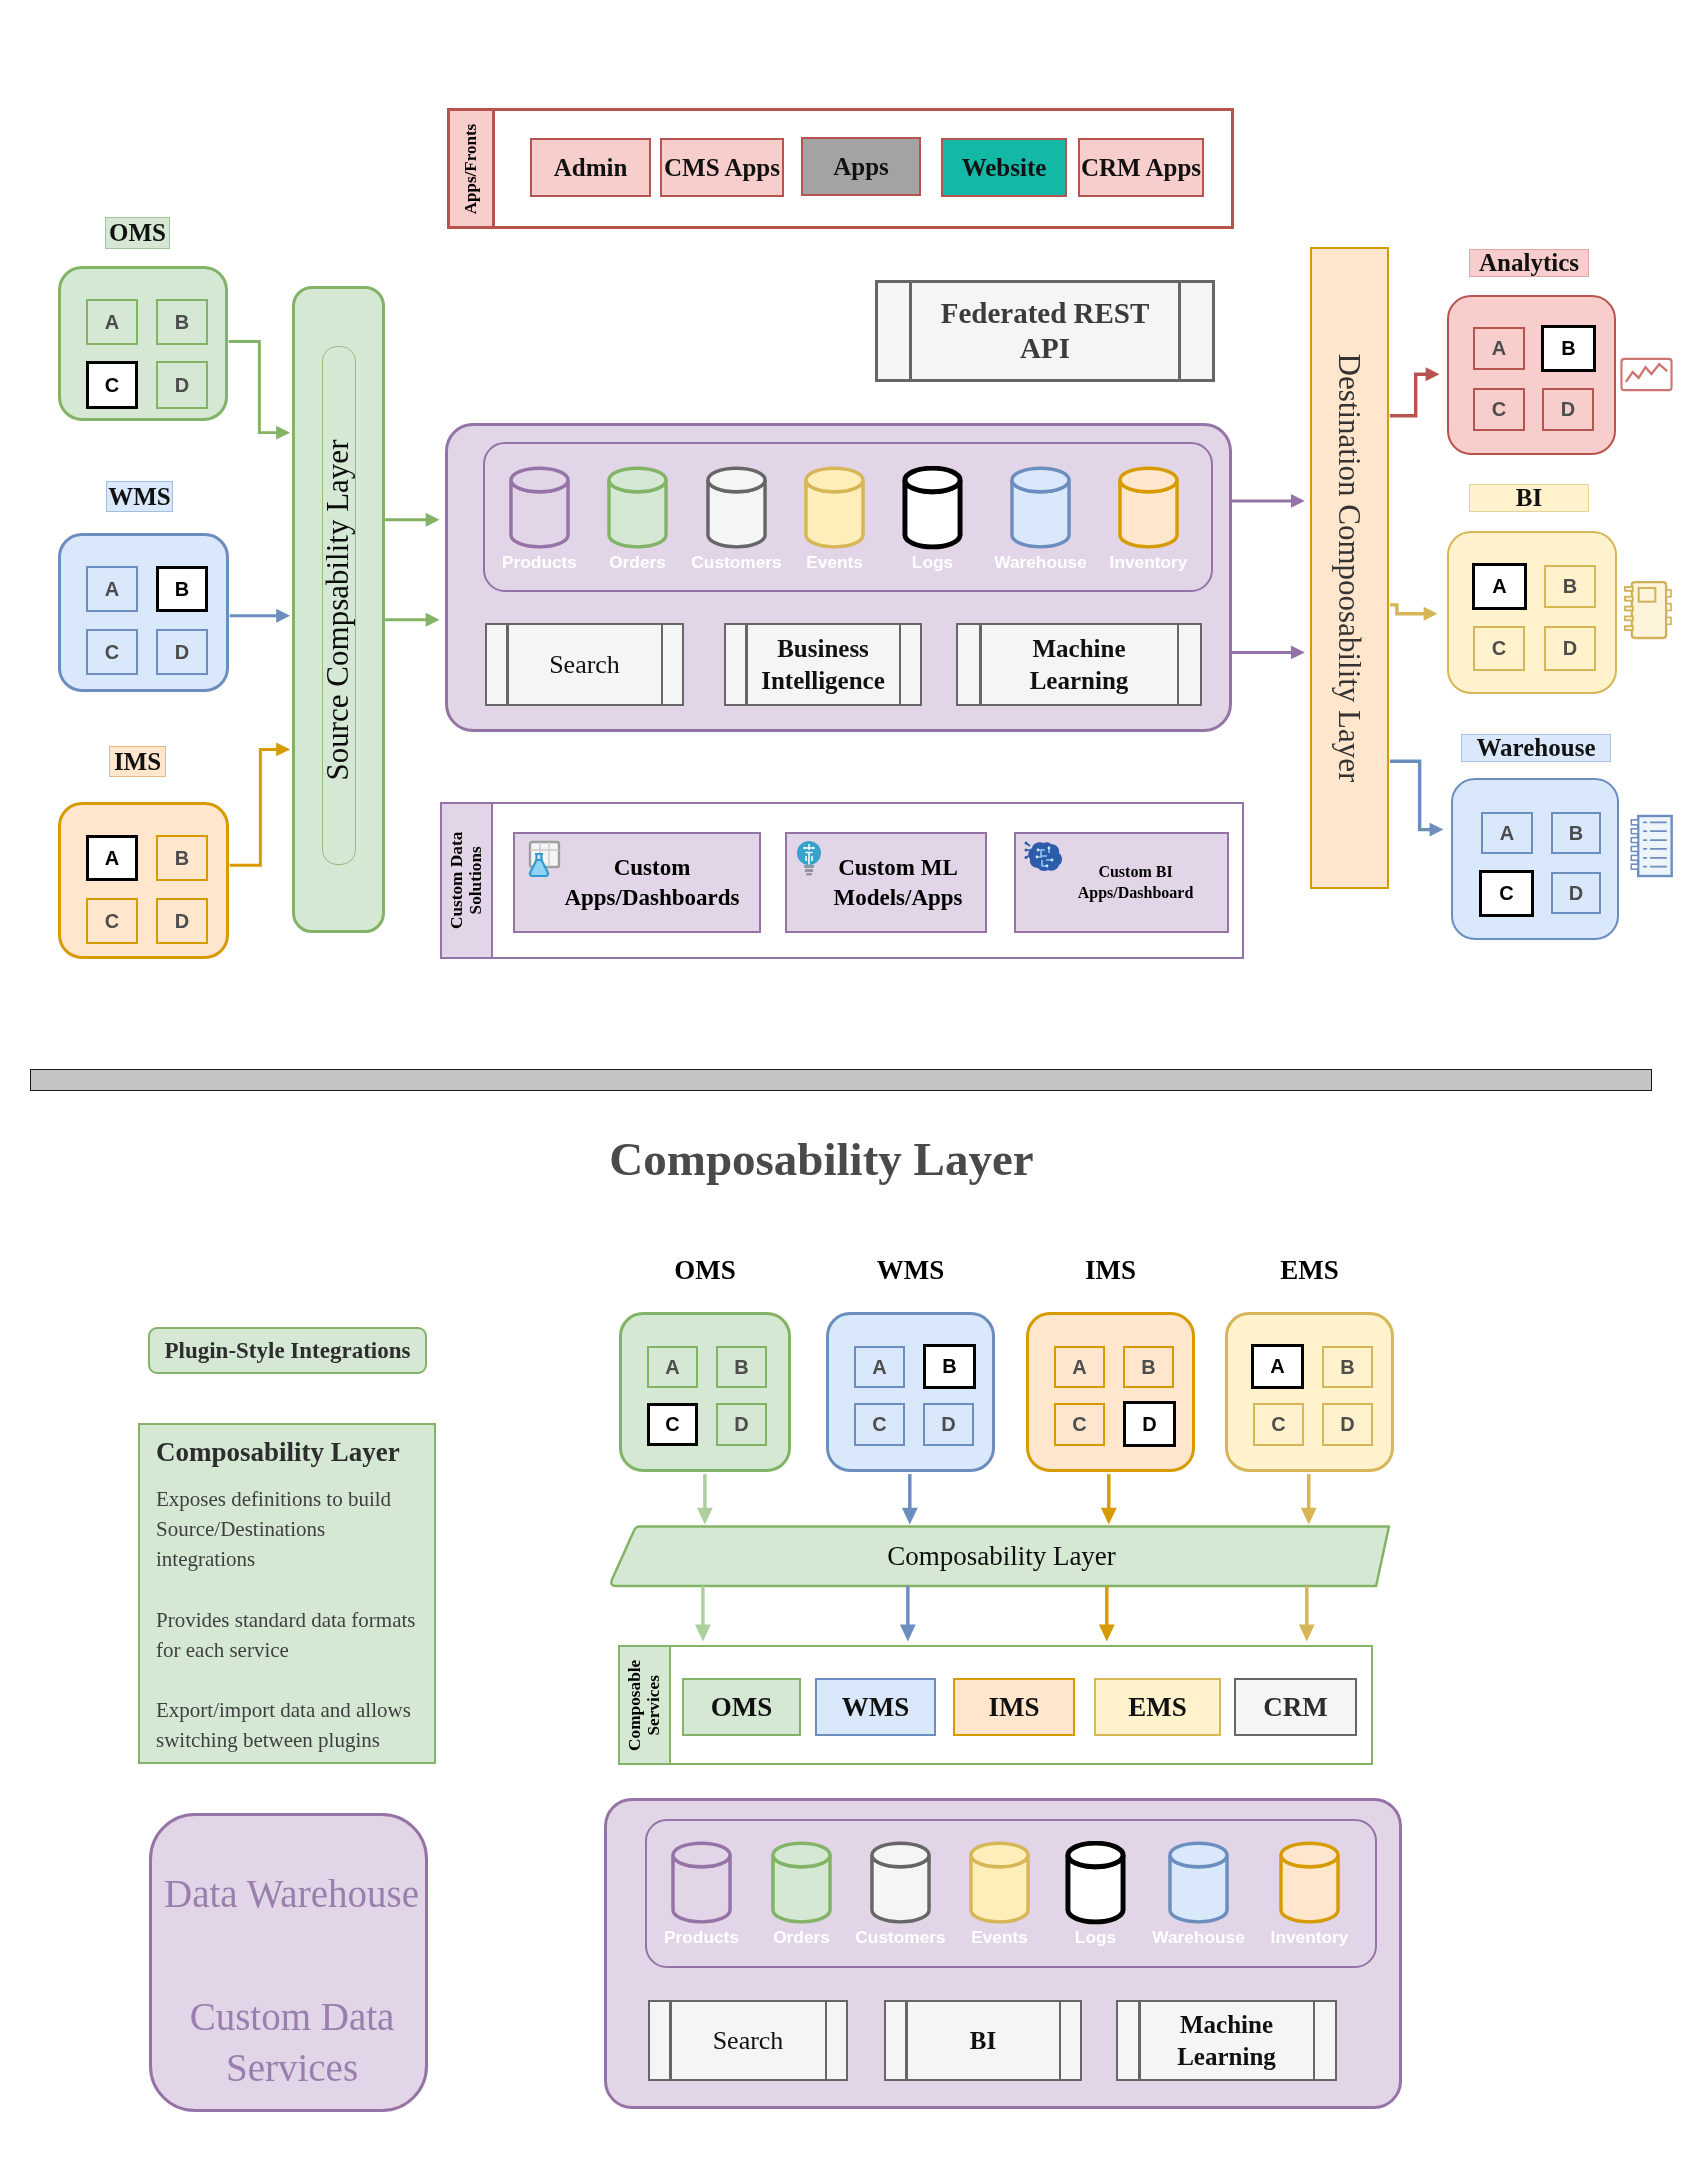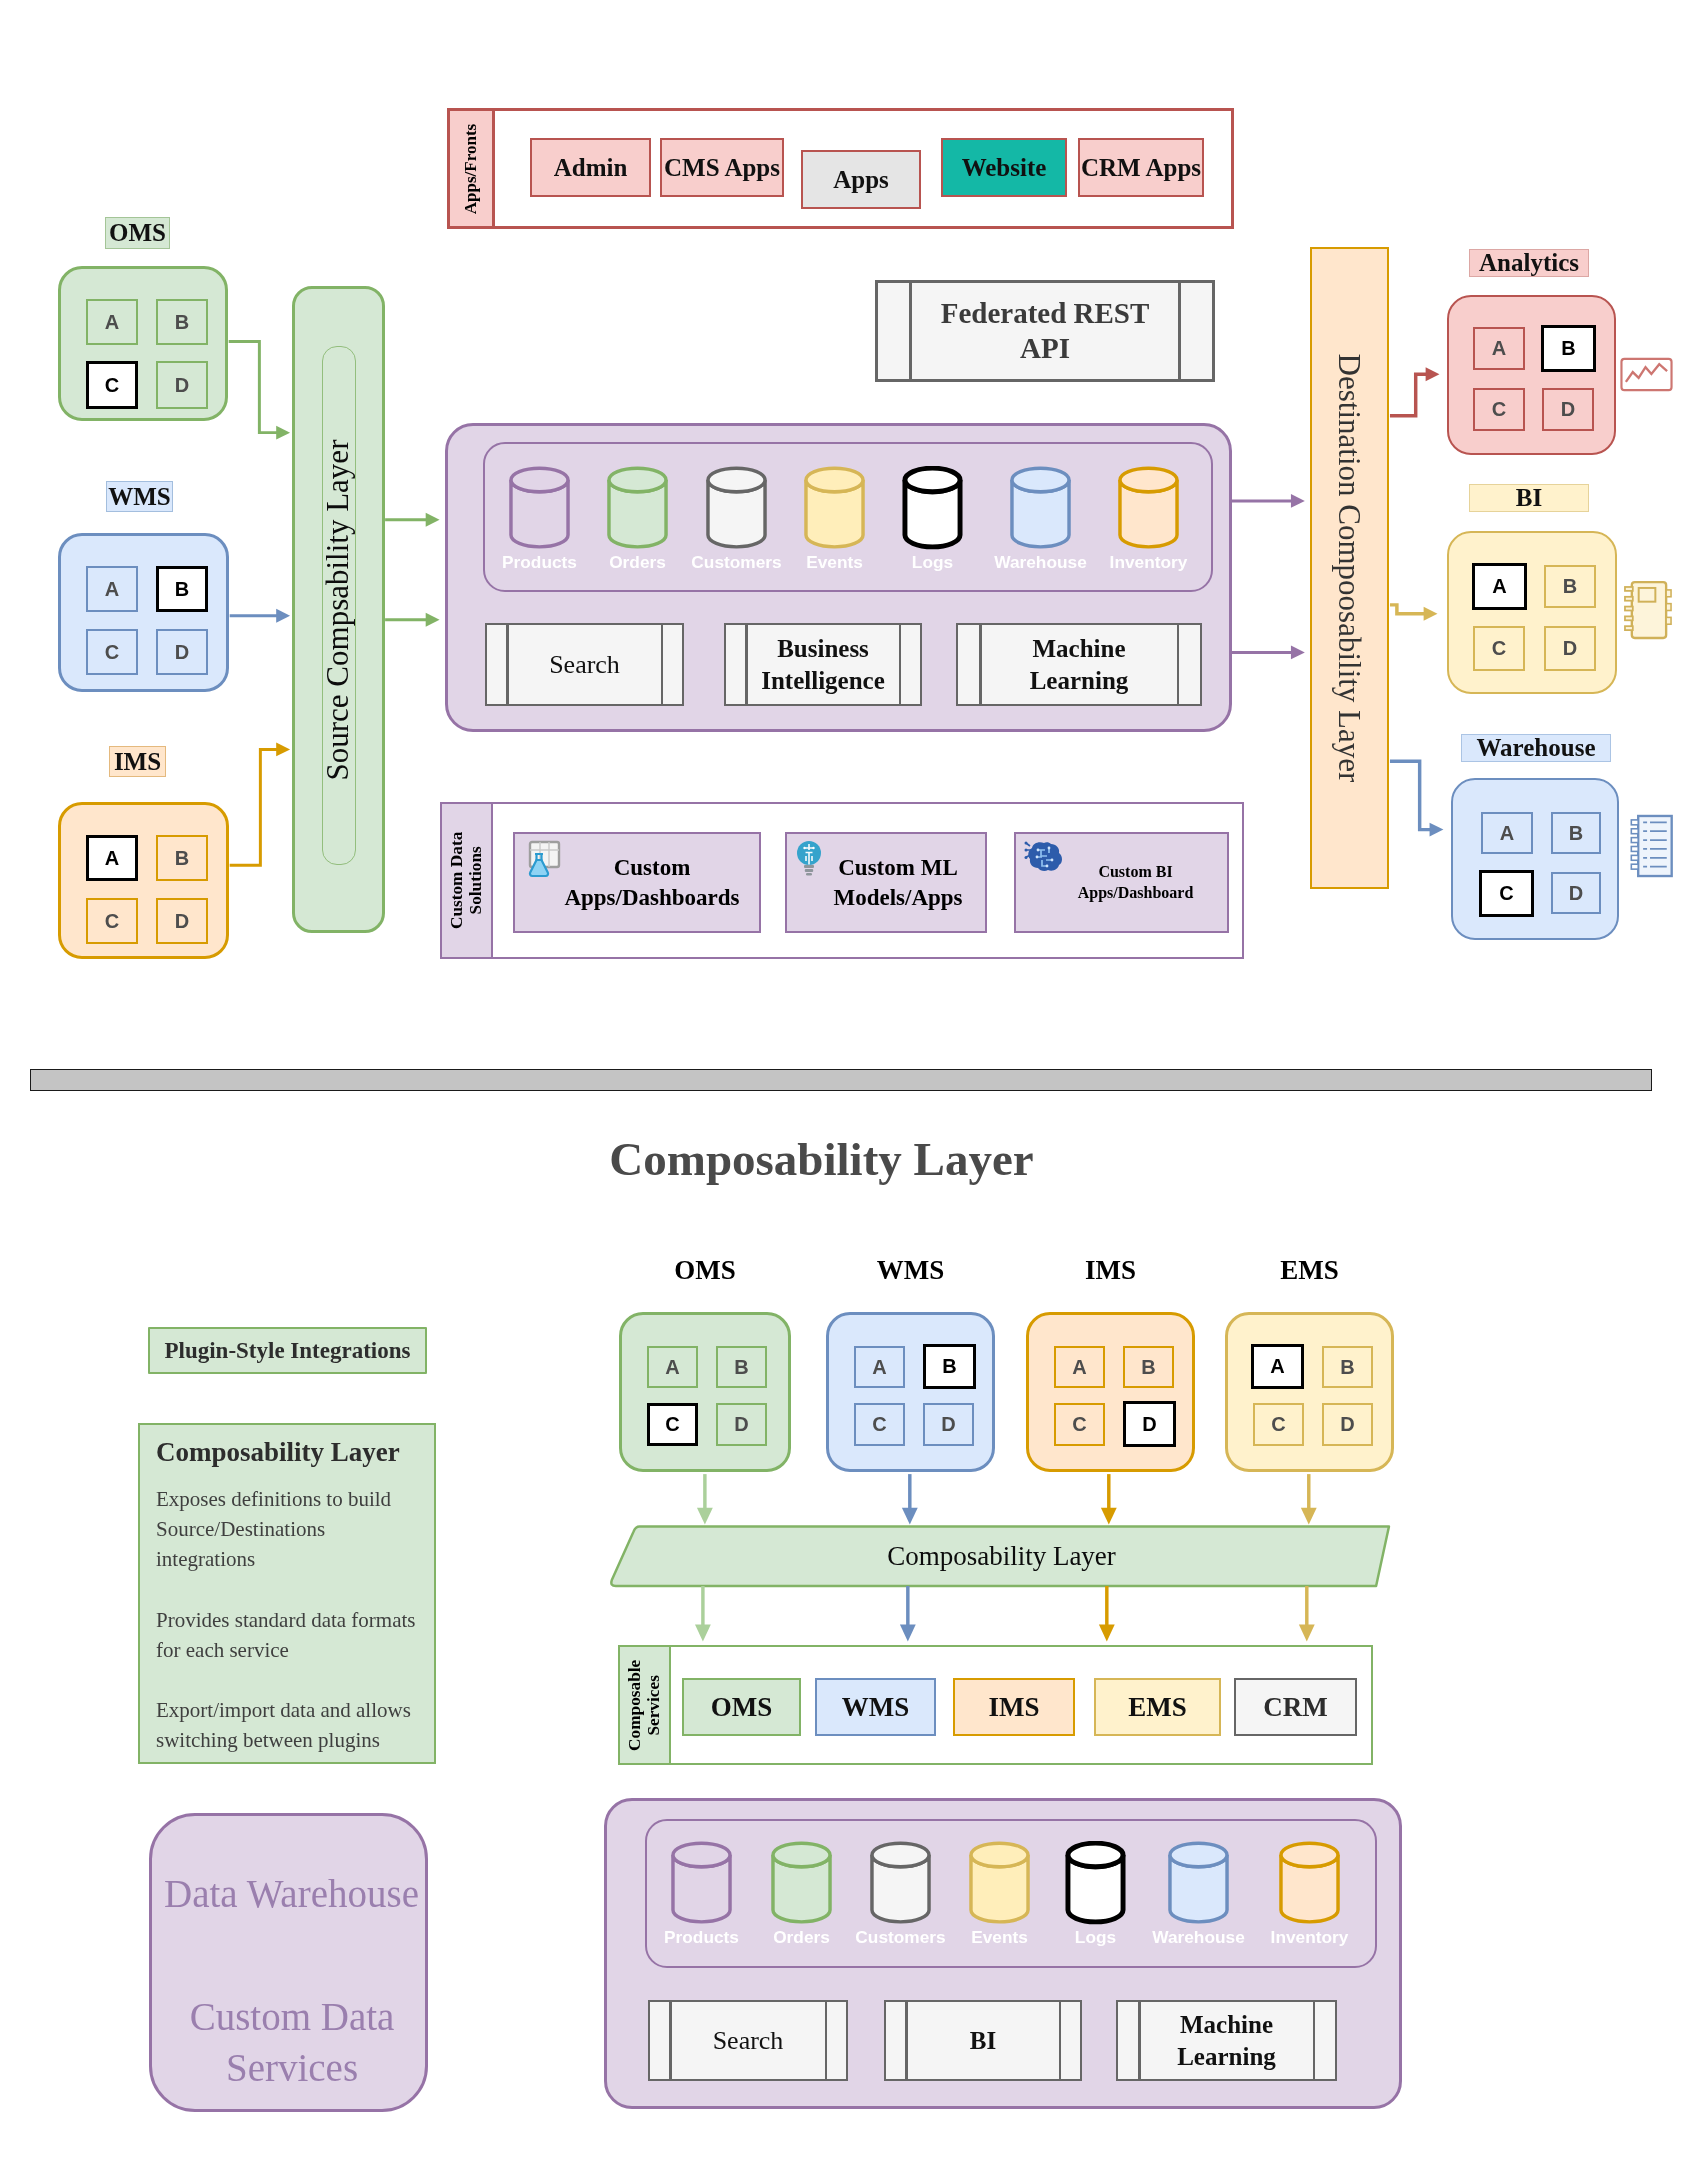--- a/index.html
+++ b/index.html
@@ -39,21 +39,21 @@
   <div class="node" style="left:447px;top:108px;width:787px;height:121px;border:3px solid #b85450;background:#fff;"></div>
   <div class="rotwrap" style="left:447px;top:108px;width:48px;height:121px;background:#f8cecc;border:3px solid #b85450;">
     <span class="rot" style="font-weight:bold;font-size:17px;color:#000;">Apps/Fronts</span>
   </div>
   <div class="chip" style="left:530px;top:138px;width:121px;height:59px;background:#f8cecc;border:2.5px solid #b85450;">
     <span>Admin</span>
   </div>
   <div class="chip" style="left:660px;top:138px;width:124px;height:59px;background:#f8cecc;border:2.5px solid #b85450;">
     <span>CMS Apps</span>
   </div>
-  <div class="chip" style="left:801px;top:150px;width:120px;height:59px;background:#e5e5e5;border:2.5px solid #b85450;">
+  <div class="chip" style="left:801px;top:137px;width:120px;height:59px;background:#a3a3a3;border:2.5px solid #b85450;">
     <span>Apps</span>
   </div>
   <div class="chip" style="left:941px;top:138px;width:126px;height:59px;background:#14b8a6;border:2.5px solid #b85450;">
     <span>Website</span>
   </div>
   <div class="chip" style="left:1078px;top:138px;width:126px;height:59px;background:#f8cecc;border:2.5px solid #b85450;">
     <span>CRM Apps</span>
   </div>
 
   <div class="chip" style="left:105px;top:217px;width:65px;height:32px;background:#d5e8d4;border:1px solid #a4c597;">
@@ -402,21 +402,21 @@
       <span>B</span>
       </div>
     <div class="cellbox" style="left:25px;top:88px;width:51px;height:43px;background:#fff2cc;border:2.5px solid #d6b656;">
       <span>C</span>
       </div>
     <div class="cellbox" style="left:94px;top:88px;width:51px;height:43px;background:#fff2cc;border:2.5px solid #d6b656;">
       <span>D</span>
       </div>
   </div>
 
-  <div class="node flexc" style="left:148px;top:1327px;width:279px;height:47px;background:#d5e8d4;border:2.5px solid #82b366;border-radius:1px;font-weight:bold;font-size:23px;color:#2d2d2d;">
+  <div class="node flexc" style="left:148px;top:1327px;width:279px;height:47px;background:#d5e8d4;border:2.5px solid #82b366;border-radius:9px;font-weight:bold;font-size:23px;color:#2d2d2d;">
     <span>Plugin-Style Integrations</span>
   </div>
   <div class="node" style="left:138px;top:1423px;width:298px;height:341px;background:#d5e8d4;border:2.5px solid #82b366;box-sizing:border-box;padding:12px 16px;">
     <div style="font-weight:bold;font-size:27px;color:#2d2d2d;margin-bottom:16px;">
       <span>Composability Layer</span></div>
     <div style="font-size:21px;color:#3f3f3f;line-height:1.44;margin-bottom:30px;width:257px;">
       <span>Exposes definitions to build Source/Destinations integrations</span></div>
     <div style="font-size:21px;color:#3f3f3f;line-height:1.44;margin-bottom:30px;width:277px;">
       <span>Provides standard data formats for each service</span></div>
     <div style="font-size:21px;color:#3f3f3f;line-height:1.44;width:277px;">

